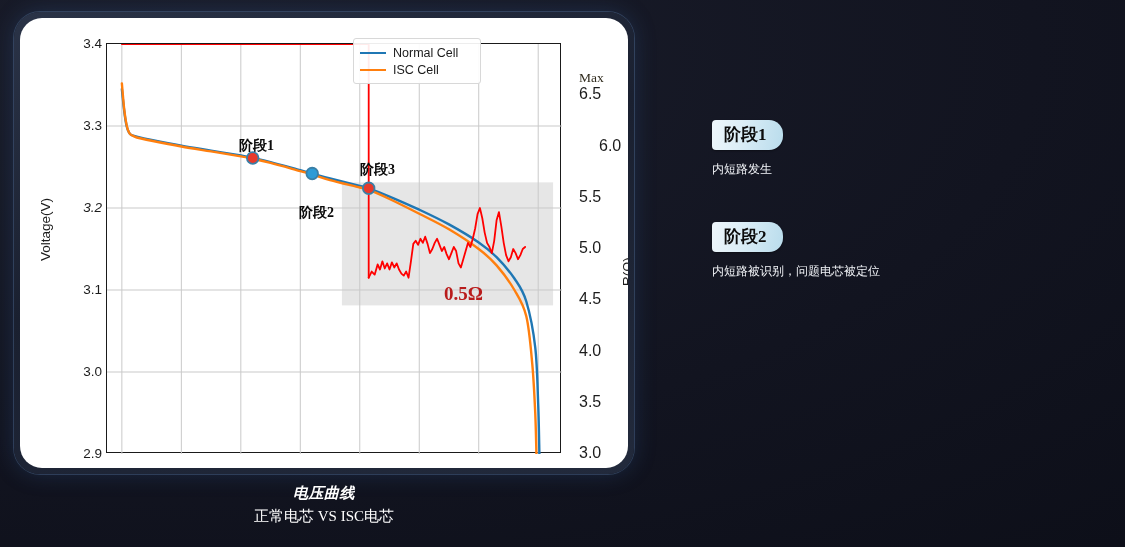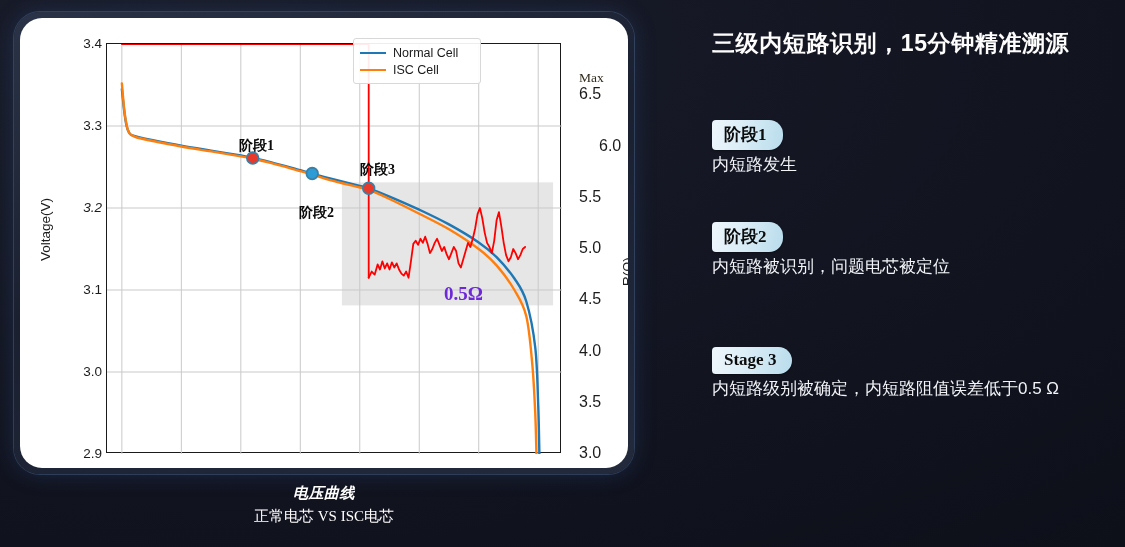--- a/index.html
+++ b/index.html
@@ -54,41 +54,41 @@
     border-radius:3px;padding:5px 7px 5px 6px;box-sizing:border-box;
   }
   .legend-row{display:flex;align-items:center;height:17px;}
   .legend-line{width:26px;height:0;border-top:2.4px solid #1f77b4;margin-right:7px;}
   .legend-line.orange{border-top-color:#ff7f0e;}
   .legend-text{font-size:12.5px;color:#1b1b1b;font-family:"Liberation Sans",sans-serif;}
 
   
   .stage-label{position:absolute;font-size:14px;font-weight:bold;color:#0a0a0a;
     font-family:"Liberation Serif", serif;white-space:nowrap;}
-  .ohm-label{position:absolute;font-size:19px;font-weight:bold;color:#6d28d9;
+  .ohm-label{position:absolute;font-size:19px;font-weight:bold;color:#b91c1c;
     font-family:"Liberation Serif", serif;}
 
   
   .caption{position:absolute;left:14px;top:484px;width:620px;text-align:center;color:#ffffff;}
   .caption .l1{font-size:15px;font-weight:bold;letter-spacing:.5px;font-style:italic;}
   .caption .l2{font-size:15px;margin-top:4px;font-family:"Liberation Serif",serif;}
 
   
   .right{position:absolute;left:690px;top:0;width:435px;height:547px;}
   .headline{position:absolute;left:22px;top:28px;font-size:23px;font-weight:bold;color:#fdfdfd;
     letter-spacing:.6px;white-space:nowrap;}
   .stage-block{position:absolute;left:22px;width:400px;}
   .badge{
     display:inline-block;padding:3px 16px 4px 12px;border-radius:4px 14px 14px 4px;
     background:linear-gradient(100deg,#eef6fb 0%,#dceef7 40%,#b9dcec 100%);
     color:#0c0c0c;font-size:17px;font-weight:bold;
     font-family:"Liberation Serif", serif;
     box-shadow:0 1px 2px rgba(0,0,0,.35);
   }
-  .desc{margin-top:3px;font-size:17px;color:#f2f4f8;font-family:"Liberation Sans",sans-serif;}
+  .desc{margin-top:11px;font-size:12px;color:#f2f4f8;font-family:"Liberation Sans",sans-serif;}
 </style>
 </head>
 <body>
 
 <div id="root">
 
   <div class="card-wrap">
     <div class="card">
 
       <div class="axis-left-box">
@@ -168,31 +168,26 @@
 
     </div>
   </div>
 
   <div class="caption">
     <div class="l1">电压曲线</div>
     <div class="l2">正常电芯 VS ISC电芯</div>
   </div>
 
   <div class="right">
-    <div class="headline">三级内短路识别，15分钟精准溯源</div>
 
     <div class="stage-block" style="top:120px;">
       <span class="badge">阶段1</span>
       <div class="desc">内短路发生</div>
     </div>
 
     <div class="stage-block" style="top:222px;">
       <span class="badge">阶段2</span>
       <div class="desc">内短路被识别，问题电芯被定位</div>
     </div>
 
-    <div class="stage-block" style="top:347px;">
-      <span class="badge">Stage 3</span>
-      <div class="desc">内短路级别被确定，内短路阻值误差低于0.5 Ω</div>
-    </div>
   </div>
 
 </div>
 
 </body></html>

